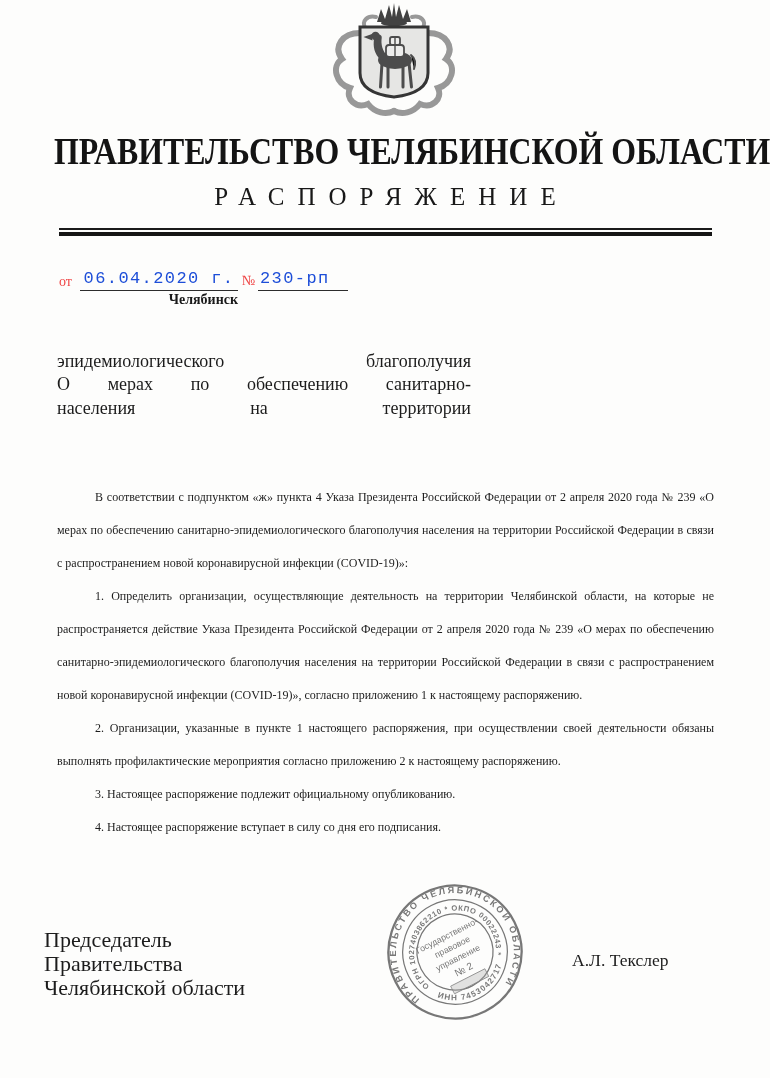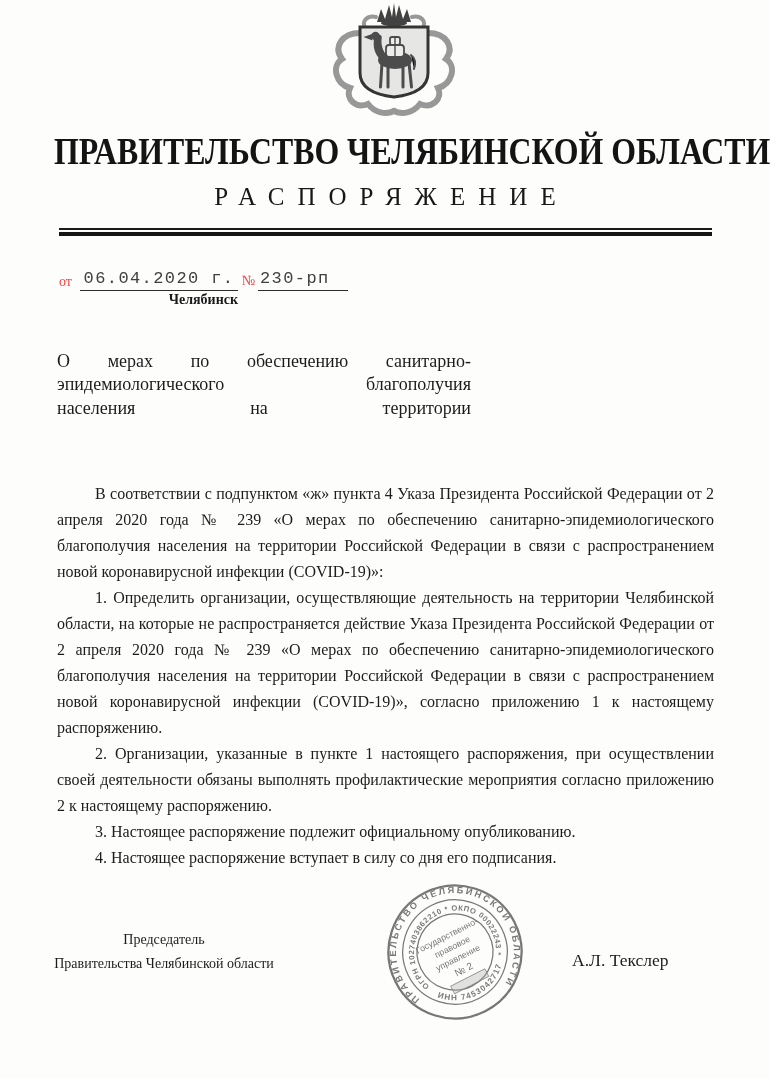--- a/index.html
+++ b/index.html
@@ -33,38 +33,38 @@
 
   
   .from-label,.num-sign{font-size:14px;color:#ef4444;}
   .from-label{left:59px;top:274px;}
   .num-sign{left:242px;top:273px;}
   .field{border-bottom:1.6px solid #2c2c2c;height:28px;display:flex;align-items:flex-end;}
   .field-date{left:80px;top:262px;width:158px;justify-content:center;}
   .field-num{left:258px;top:262px;width:88px;justify-content:flex-start;padding-left:2px;}
   .mono-val{
     font-family:"Liberation Mono", monospace;
-    font-size:17px;letter-spacing:1.4px;color:#404040;padding-bottom:2px;white-space:nowrap;
+    font-size:17px;letter-spacing:1.4px;color:#1d4ed8;padding-bottom:2px;white-space:nowrap;
   }
   .city{
     left:80px;top:292px;width:158px;text-align:right;
     font-weight:bold;font-size:14px;color:#1a1a1a;
   }
 
   
   .subject{left:57px;top:350px;width:414px;font-size:18px;line-height:23.3px;}
   .subject .j{text-align:justify;text-align-last:justify;}
   .subject .l{text-align:left;}
 
   
-  .doc-body{left:57px;top:481px;width:657px;font-size:16px;line-height:26px;}
+  .doc-body{left:57px;top:481px;width:657px;font-size:12px;line-height:33px;}
   .doc-body p{margin:0;text-align:justify;text-indent:38px;}
 
   
-  .sig-pos{left:44px;top:928px;width:240px;text-align:center;font-size:14px;line-height:24px;}
+  .sig-pos{left:44px;top:928px;width:240px;text-align:left;font-size:22px;line-height:24px;}
   .sig-name{left:572px;top:950px;font-size:17.5px;white-space:nowrap;}
 
   
   .stamp{left:379px;top:876px;width:152px;height:156px;filter:blur(.28px);opacity:.82;}
   .stamp svg text{font-family:"Liberation Sans", sans-serif;fill:#5a5a5a;}
   .st-outer{font-size:9.6px;letter-spacing:2.3px;font-weight:bold;}
   .st-mid{font-size:8px;letter-spacing:.7px;font-weight:bold;}
   .st-inn{font-size:8.6px;letter-spacing:1.2px;font-weight:bold;}
   .st-center{font-size:9.3px;text-anchor:middle;}
   .st-center-big{font-size:10.5px;text-anchor:middle;}
@@ -121,22 +121,22 @@
 <div class="abs field field-date">
   <span class="mono-val">06.04.2020 г.</span>
 </div>
 <span class="abs num-sign">№</span>
 <div class="abs field field-num">
   <span class="mono-val">230-рп</span>
 </div>
 <div class="abs city">Челябинск</div>
 
 <div class="abs subject">
+  <div class="j">эпидемиологического благополучия</div>
   <div class="j">О мерах по обеспечению санитарно-</div>
-  <div class="j">эпидемиологического благополучия</div>
   <div class="j">населения на территории</div>
 </div>
 
 <div class="abs doc-body">
   <p>В соответствии с подпунктом «ж» пункта 4 Указа Президента Российской Федерации от 2 апреля 2020 года № 239 «О мерах по обеспечению санитарно-эпидемиологического благополучия населения на территории Российской Федерации в связи с распространением новой коронавирусной инфекции (COVID-19)»:</p>
   <p>1. Определить организации, осуществляющие деятельность на территории Челябинской области, на которые не распространяется действие Указа Президента Российской Федерации от 2 апреля 2020 года № 239 «О мерах по обеспечению санитарно-эпидемиологического благополучия населения на территории Российской Федерации в связи с распространением новой коронавирусной инфекции (COVID-19)», согласно приложению 1 к настоящему распоряжению.</p>
   <p>2. Организации, указанные в пункте 1 настоящего распоряжения, при осуществлении своей деятельности обязаны выполнять профилактические мероприятия согласно приложению 2 к настоящему распоряжению.</p>
   <p>3. Настоящее распоряжение подлежит официальному опубликованию.</p>
   <p>4. Настоящее распоряжение вступает в силу со дня его подписания.</p>
 </div>

